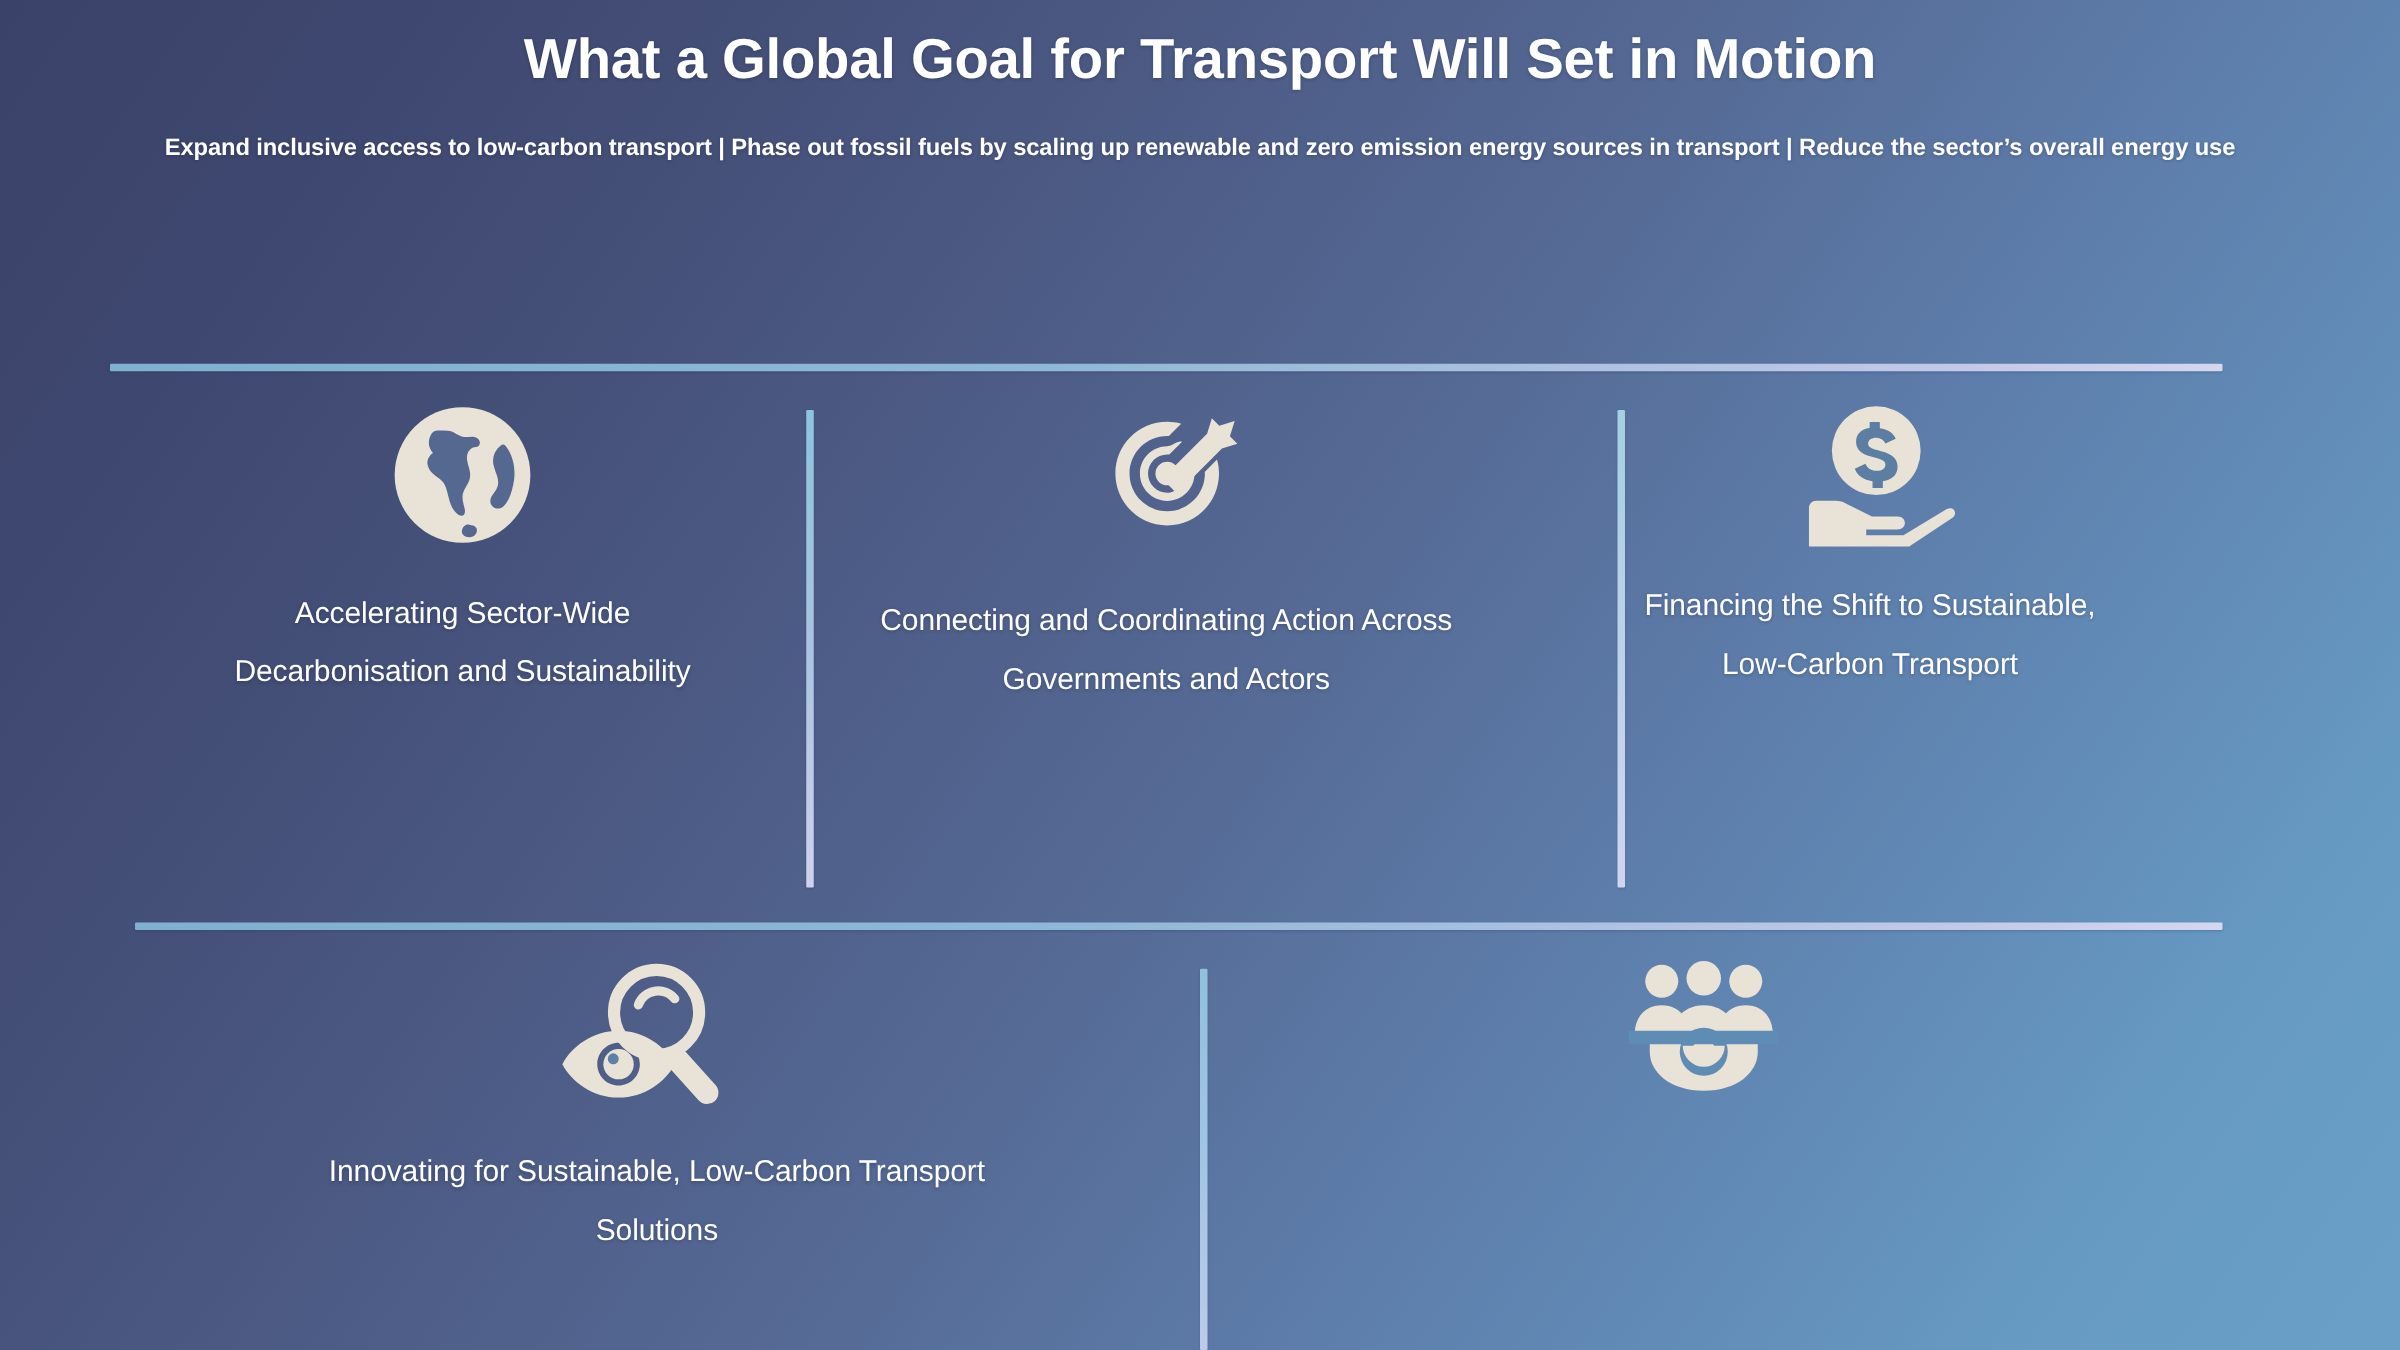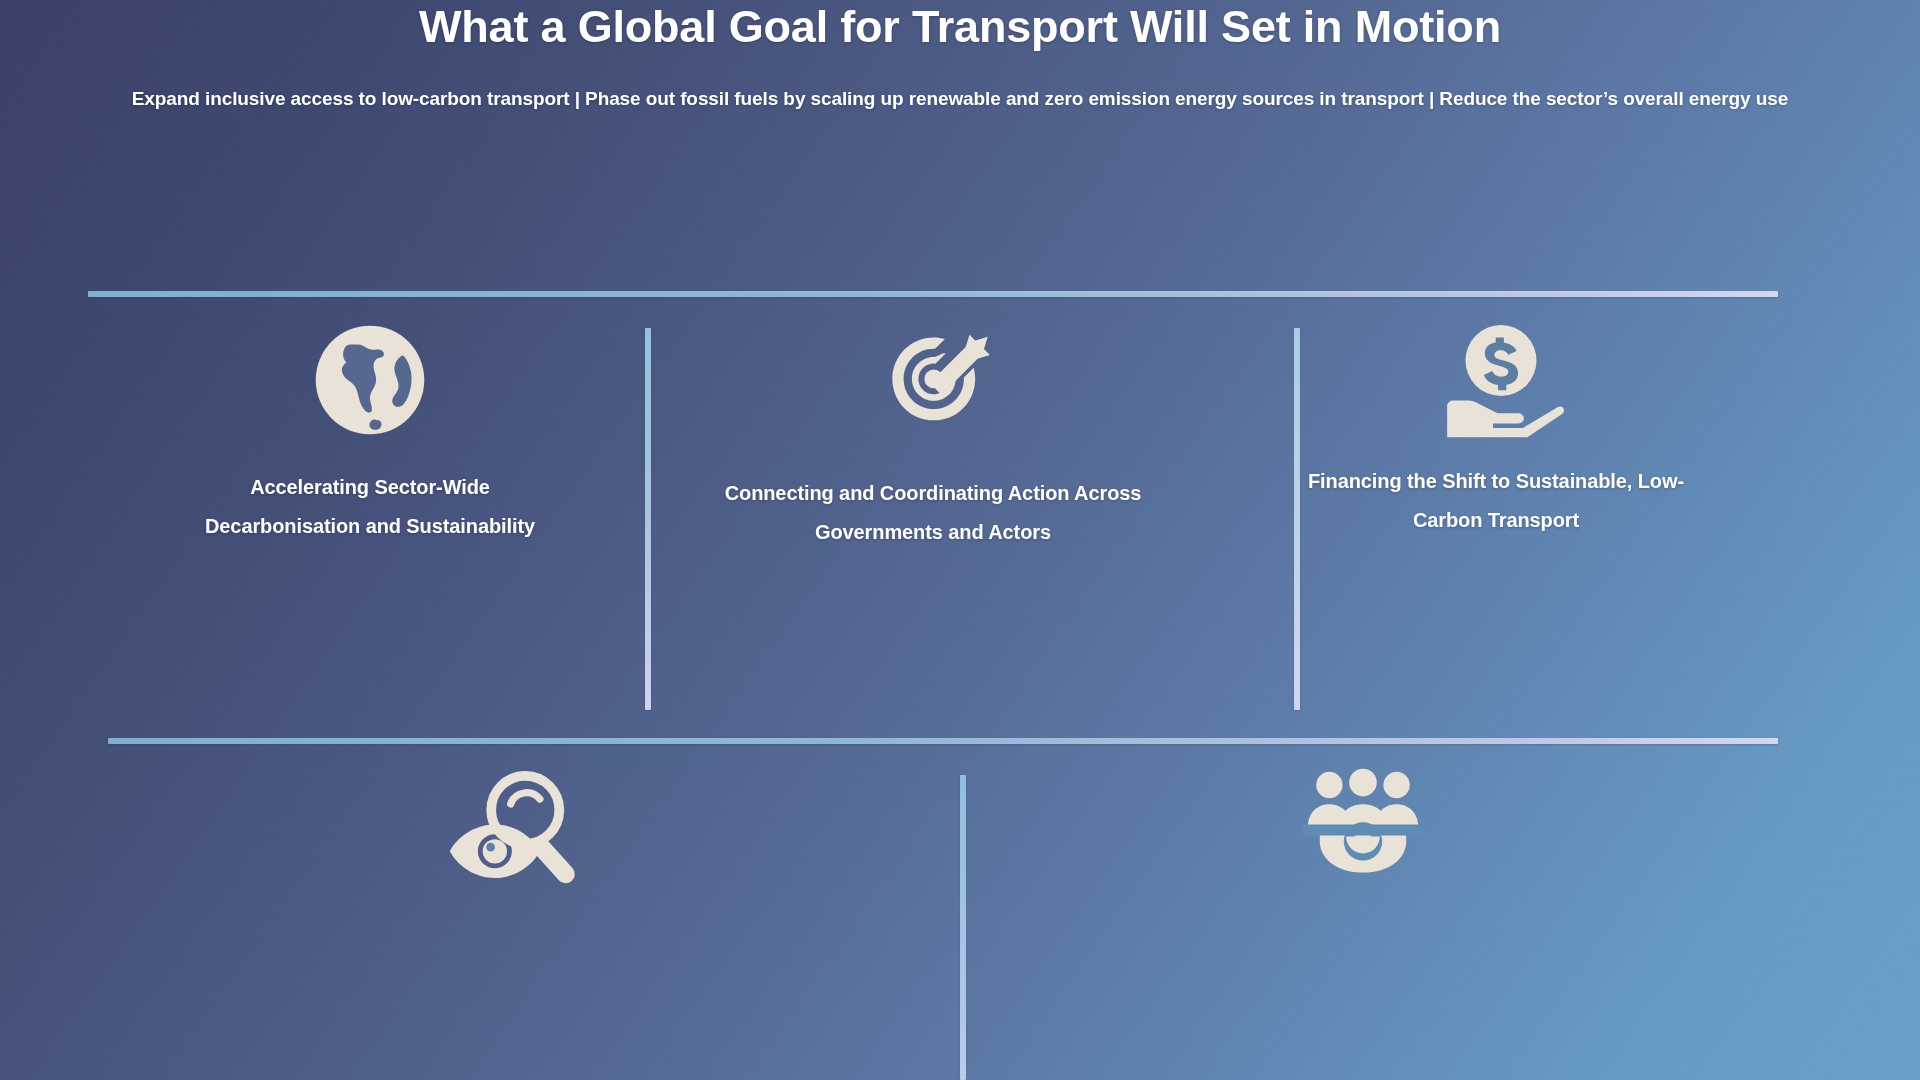--- a/index.html
+++ b/index.html
@@ -35,20 +35,21 @@
   
   .header {
     position: absolute;
     left: 0;
     top: 0;
     width: 1920px;
     text-align: center;
   }
   .slide-title {
     margin: 0;
+    padding-top: 20px;
     font-size: 45px;
     font-weight: bold;
     color: #ffffff;
     letter-spacing: -0.2px;
     line-height: 1.2;
     text-shadow: 0 1px 3px rgba(20,25,50,0.30);
   }
   .slide-subtitle {
     margin: 0 auto;
     padding-top: 30px;
@@ -113,22 +114,22 @@
 
   .card-icon {
     height: 124px;
     display: flex;
     align-items: center;
     justify-content: center;
   }
   .card-icon svg { display: block; }
 
   .card-title {
-    font-size: 20px;
-    font-weight: bold;
+    font-size: 24px;
+    font-weight: normal;
     color: #ffffff;
     line-height: 1.95;
     letter-spacing: -0.1px;
     text-shadow: 0 1px 3px rgba(20,30,60,0.30);
   }
   .card-1 .card-title { margin-top: 26px; max-width: 390px; }
   .card-2 .card-title { margin-top: 32px; max-width: 470px; }
   .card-3 .card-title { margin-top: 20px; max-width: 400px; }
   .card-4 .card-title { margin-top: 26px; max-width: 540px; }
   .card-5 .card-title { margin-top: 26px; max-width: 490px; }
@@ -231,20 +232,21 @@
           <path d="M54 31 A14 14 0 0 1 78 27" fill="none" stroke="#e8e3d6" stroke-width="6" stroke-linecap="round"></path>
           <rect x="82" y="56" width="15" height="44" rx="7.5" fill="#e8e3d6" transform="rotate(-42 89.5 78)"></rect>
           <path fill="#e8e3d6" d="M41 48 C24 48 10 58.5 4 70 C10 81.5 24 92 41 92
                                   C58 92 72 81.5 78 70 C72 58.5 58 48 41 48 Z
                                   M41 56 C48.7 56 55 62.3 55 70 C55 77.7 48.7 84 41 84
                                   C33.3 84 27 77.7 27 70 C27 62.3 33.3 56 41 56 Z"></path>
           <circle cx="41" cy="70" r="10" fill="#e8e3d6"></circle>
           <circle cx="37.5" cy="66.5" r="3.6" fill="#5c82a8"></circle>
         </svg>
       </div>
+      <div class="card-title">Innovating for Sustainable, Low-Carbon Transport Solutions</div>
     </div>
 
     <div class="card card-5">
       <div class="card-icon">
         <svg width="124" height="120" viewBox="0 0 100 100" aria-hidden="true">
           <circle cx="22" cy="15" r="11" fill="#e8e3d6"></circle>
           <circle cx="50" cy="13" r="11.5" fill="#e8e3d6"></circle>
           <circle cx="78" cy="15" r="11" fill="#e8e3d6"></circle>
           <path fill="#e8e3d6" d="M4 50 C4 38 12 31 22 31 C32 31 40 38 40 50 Z"></path>
           <path fill="#e8e3d6" d="M60 50 C60 38 68 31 78 31 C88 31 96 38 96 50 Z"></path>

